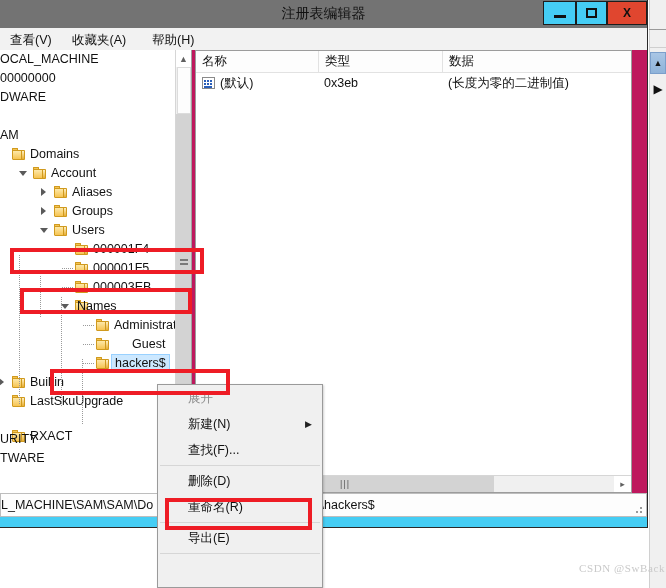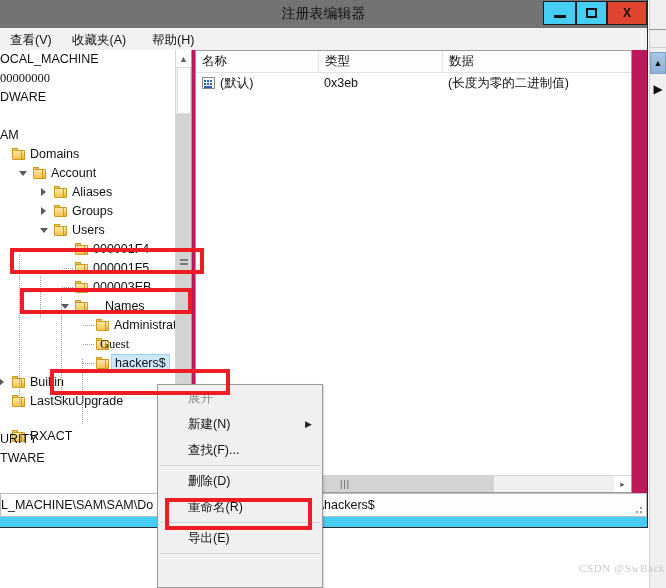--- a/index.html
+++ b/index.html
@@ -268,21 +268,21 @@
     </div>
 
     <div id="client">
 
       <div id="treepane">
         <div id="treelist">
             <div class="trow" style="top: 0px;">
               <span class="lbl" style="left: 0px;">OCAL_MACHINE</span>
             </div>
             <div class="trow" style="top: 0px;">
-              <span class="lbl" style="left: 0px; font-family: Liberation Serif, serif;">00000000</span>
+              <span class="lbl" style="left: 0px;">00000000</span>
             </div>
             <div class="trow" style="top: 0px;">
               <span class="lbl" style="left: 0px;">DWARE</span>
             </div>
             <div class="trow" style="top: 0px;">
               <span class="lbl" style="left: 0px;"></span>
             </div>
             <div class="trow" style="top: 0px;">
               <span class="lbl" style="left: 0px;">AM</span>
             </div>
@@ -367,39 +367,39 @@
             </div>
             <div class="trow" style="top: 0px;">
               <span class="expander expanded" style="left: 61px;">
                 <span class="tri"></span>
               </span>
               <span class="folder" style="left: 75px;">
                 <span class="tab"></span>
                 <span class="body"></span>
                 <span class="spine"></span>
               </span>
-              <span class="lbl" style="left: 105px;">Names</span>
+              <span class="lbl" style="left: 77px;">Names</span>
             </div>
             <div class="trow" style="top: 0px;">
               <span class="dots" style="left: 83px; width: 11px;"></span>
               <span class="folder" style="left: 96px;">
                 <span class="tab"></span>
                 <span class="body"></span>
                 <span class="spine"></span>
               </span>
               <span class="lbl" style="left: 114px;">Administrator</span>
             </div>
             <div class="trow" style="top: 0px;">
               <span class="dots" style="left: 83px; width: 11px;"></span>
               <span class="folder" style="left: 96px;">
                 <span class="tab"></span>
                 <span class="body"></span>
                 <span class="spine"></span>
               </span>
-              <span class="lbl" style="left: 100px; font-family: Liberation Serif, serif;">Guest</span>
+              <span class="lbl" style="left: 132px;">Guest</span>
             </div>
             <div class="trow sel" style="top: 0px;">
               <span class="dots" style="left: 83px; width: 11px;"></span>
               <span class="folder" style="left: 96px;">
                 <span class="tab"></span>
                 <span class="body"></span>
                 <span class="spine"></span>
               </span>
               <span class="lbl" style="left: 114px;">hackers$</span>
             </div>

